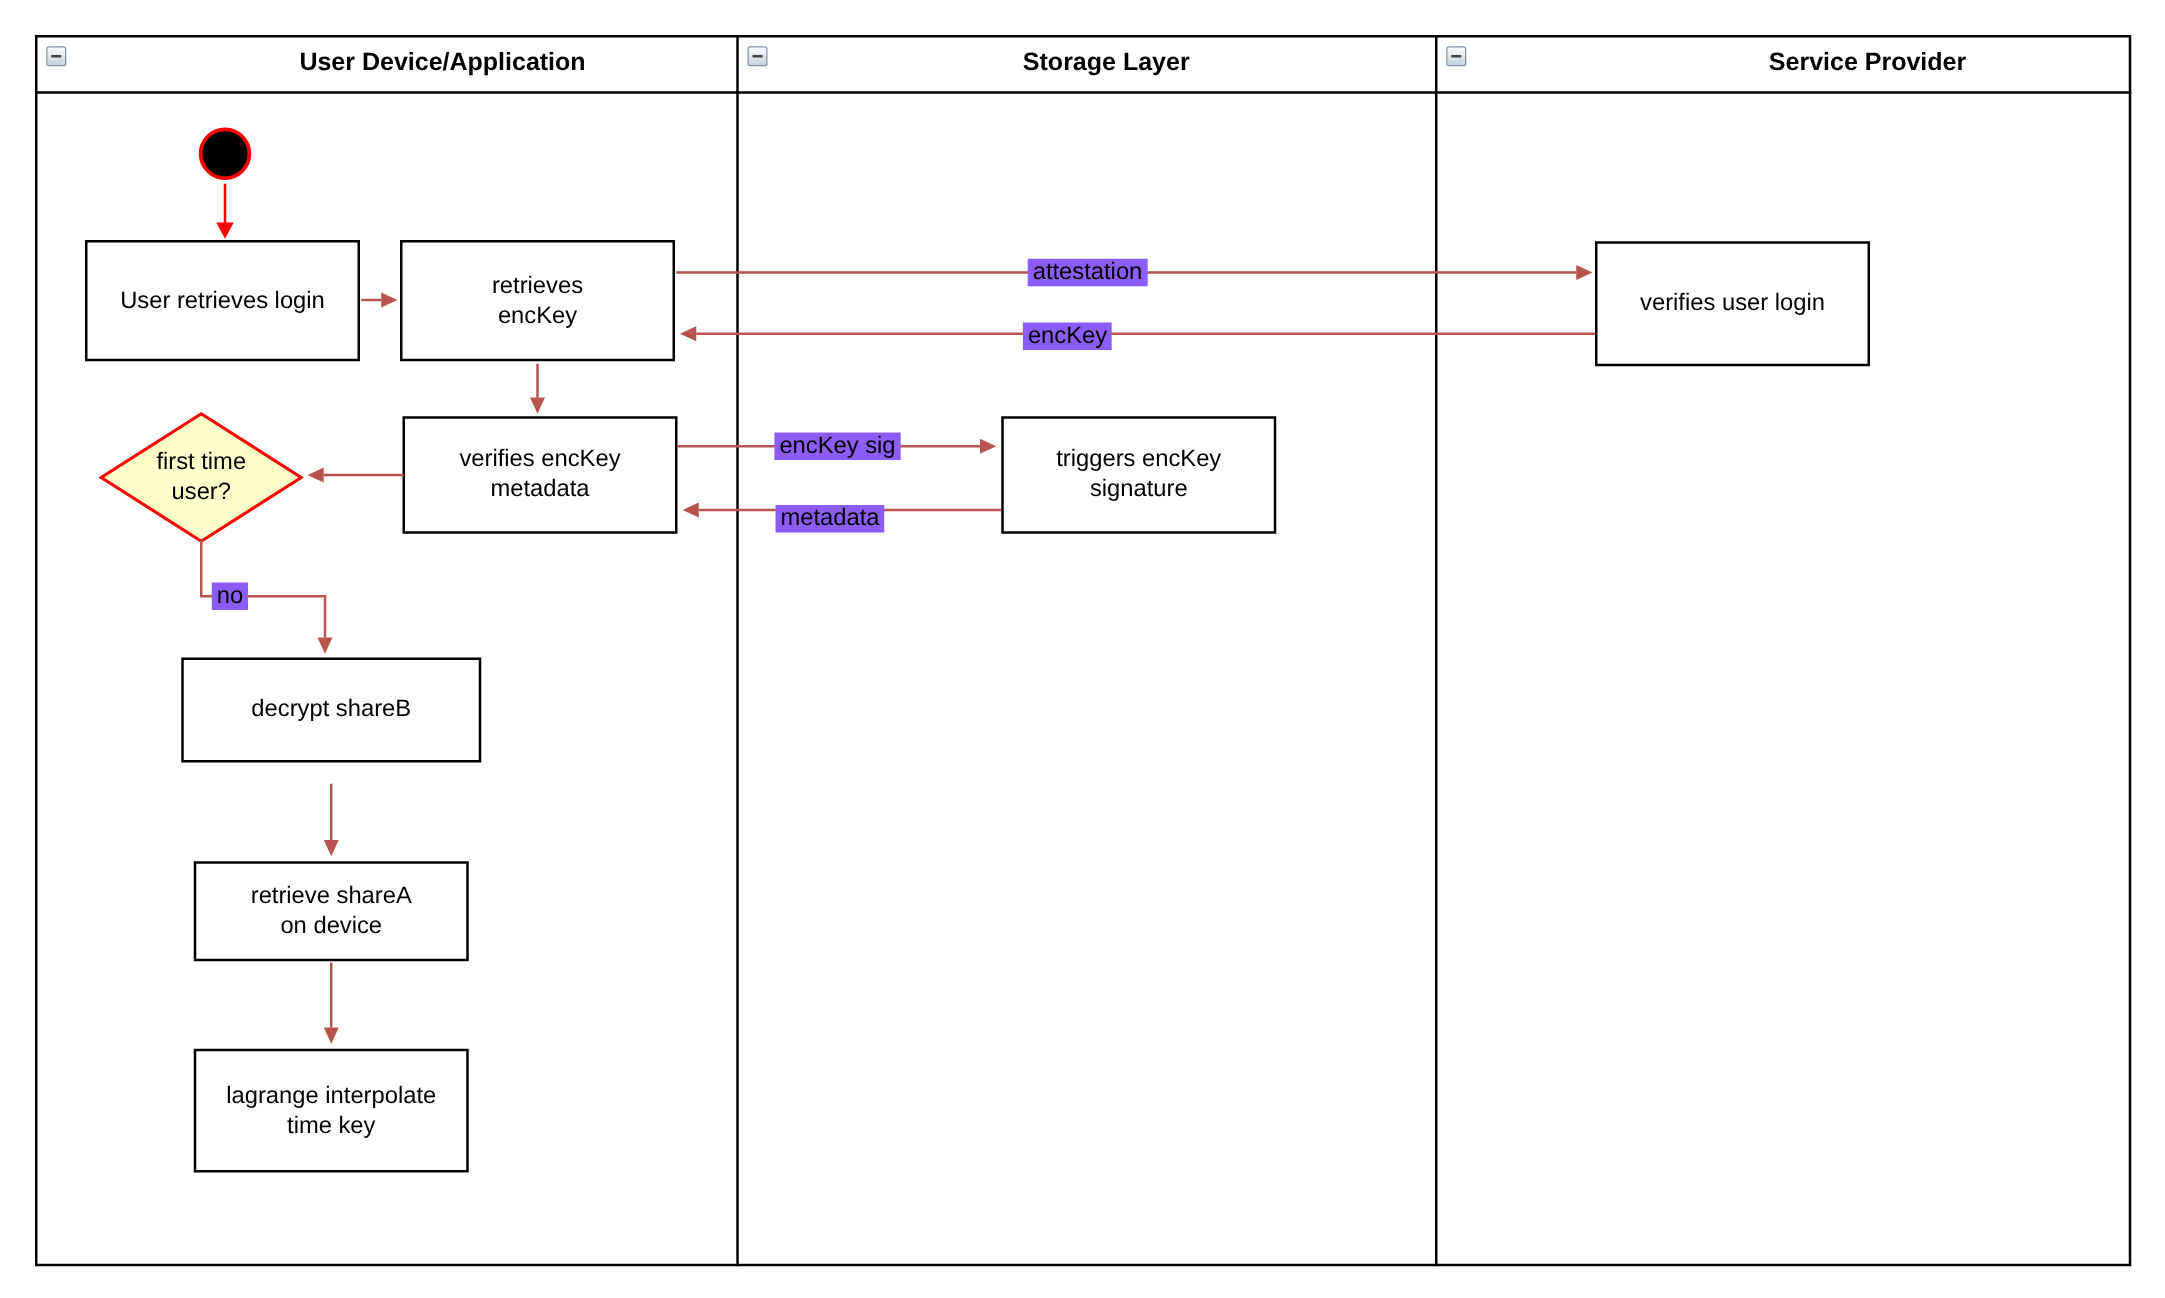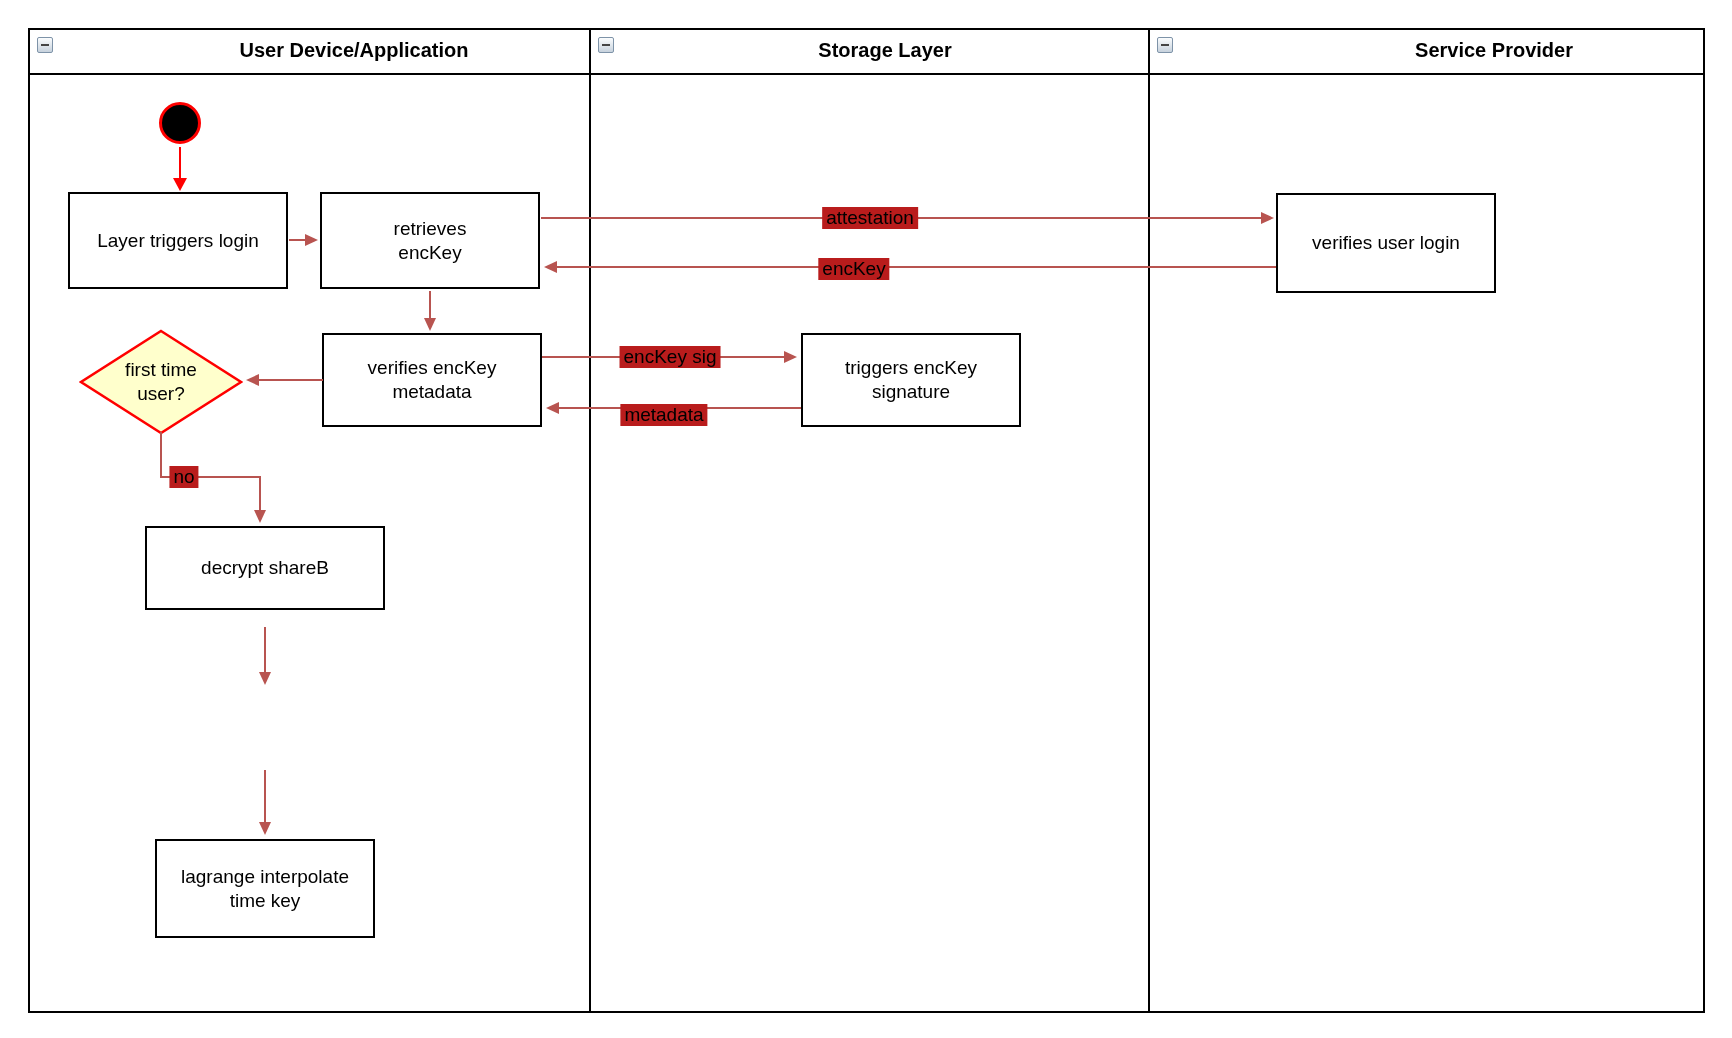--- a/index.html
+++ b/index.html
@@ -30,21 +30,21 @@
   .start-node{position:absolute;left:159px;top:102px;width:42px;height:42px;border-radius:50%;
     background:#000;border:3px solid var(--start-accent);}
   .hl{position:absolute;height:2px;background:var(--flow-arrow);}
   .vl{position:absolute;width:2px;background:var(--flow-arrow);}
   .red-line{background:var(--start-accent);}
   .ah{position:absolute;width:0;height:0;}
   .ah-r{border-top:6px solid transparent;border-bottom:6px solid transparent;border-left:13px solid var(--flow-arrow);}
   .ah-l{border-top:6px solid transparent;border-bottom:6px solid transparent;border-right:13px solid var(--flow-arrow);}
   .ah-d{border-left:6px solid transparent;border-right:6px solid transparent;border-top:13px solid var(--flow-arrow);}
   .ah-d-red{border-left:7px solid transparent;border-right:7px solid transparent;border-top:13px solid var(--start-accent);}
-  .elabel{position:absolute;transform:translate(-50%,-50%);background:#b91c1c;padding:0 4px;font-size:19px;white-space:nowrap;}
+  .elabel{position:absolute;transform:translate(-50%,-50%);background:#8b5cf6;padding:0 4px;font-size:19px;white-space:nowrap;}
   .diamond-wrap{position:absolute;left:79px;top:329px;width:164px;height:106px;}
   .diamond-shape{fill:var(--decision-fill);stroke:var(--decision-border);stroke-width:2.5;}
   .diamond-label{position:absolute;left:79px;top:329px;width:164px;height:106px;display:flex;flex-direction:column;
     align-items:center;justify-content:center;font-size:19px;line-height:1.25;text-align:center;}
 </style>
 </head>
 <body>
 
 <div id="canvas">
 
@@ -65,32 +65,36 @@
   </div>
   <div class="collapse-btn" style="left:1157px;top:37px;">
     <div class="dash"></div>
   </div>
 
   <div class="start-node"></div>
   <div class="vl red-line" style="left:179px;top:147px;height:32px;"></div>
   <div class="ah ah-d-red" style="left:173px;top:178px;"></div>
 
   <div class="node" style="left:68px;top:192px;width:220px;height:97px;">
-    <span>Layer triggers login</span>
+    <span>User retrieves login</span>
   </div>
   <div class="node" style="left:320px;top:192px;width:220px;height:97px;">
     <span>retrieves</span>
     <span>encKey</span>
   </div>
   <div class="node" style="left:322px;top:333px;width:220px;height:94px;">
     <span>verifies encKey</span>
     <span>metadata</span>
   </div>
   <div class="node" style="left:145px;top:526px;width:240px;height:84px;">
     <span>decrypt shareB</span>
+  </div>
+  <div class="node" style="left:155px;top:689px;width:220px;height:80px;">
+    <span>retrieve shareA</span>
+    <span>on device</span>
   </div>
   <div class="node" style="left:155px;top:839px;width:220px;height:99px;">
     <span>lagrange interpolate</span>
     <span>time key</span>
   </div>
 
   <svg class="diamond-wrap" viewBox="0 0 164 106">
     <polygon class="diamond-shape" points="82,2 162,53 82,104 2,53"></polygon>
   </svg>
   <div class="diamond-label">

